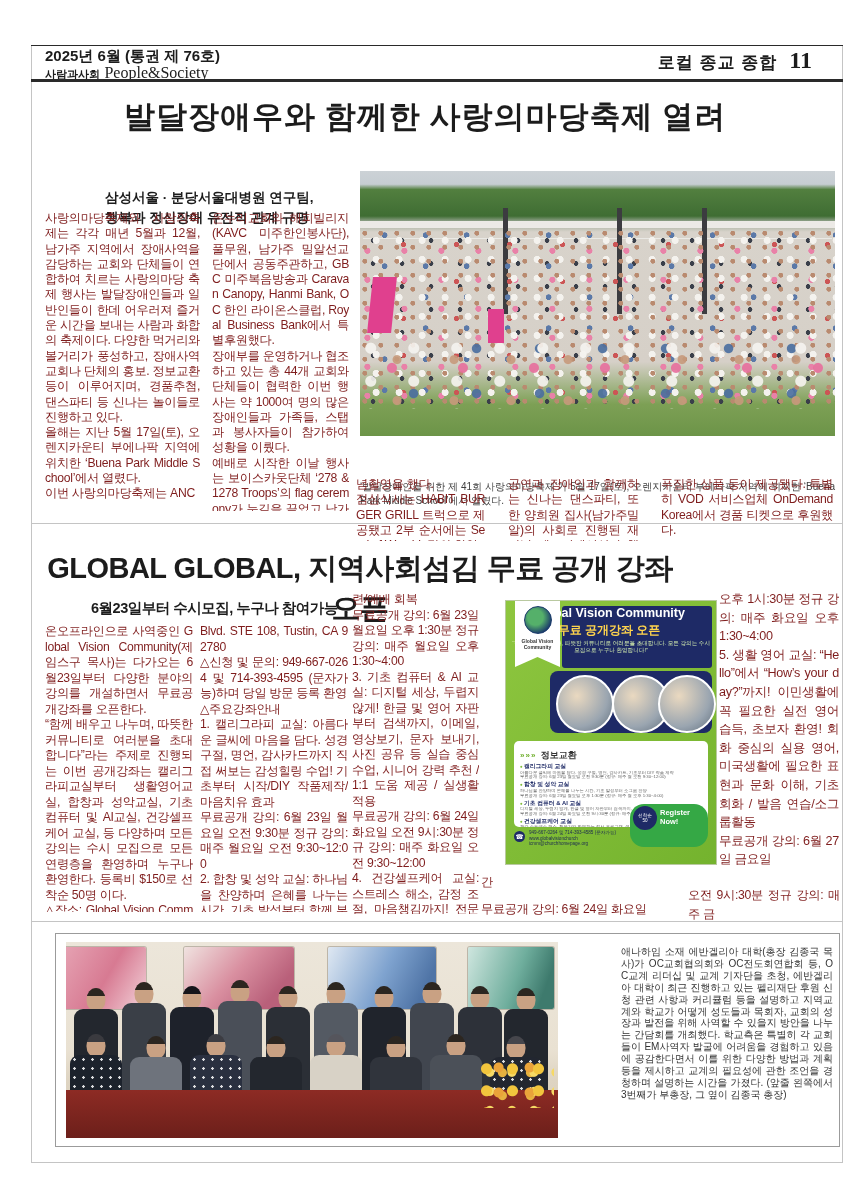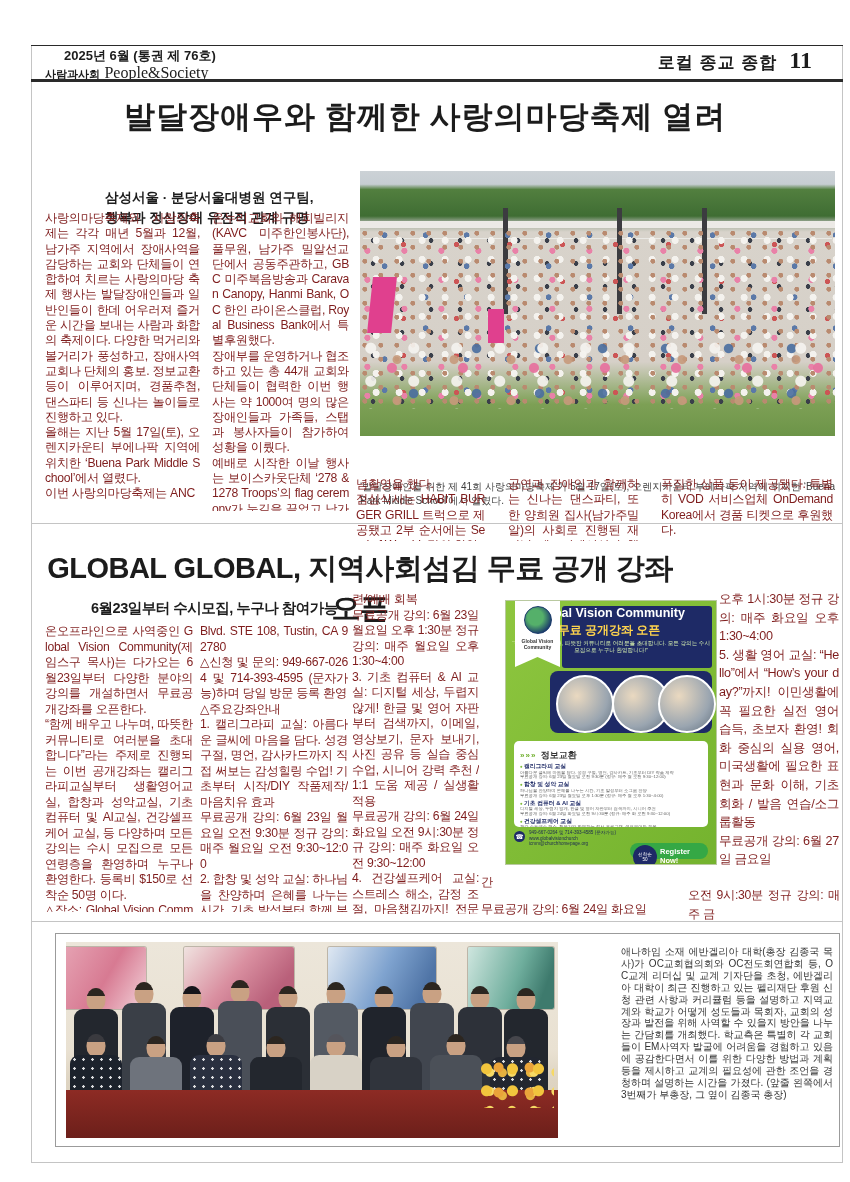--- a/index.html
+++ b/index.html
@@ -3,21 +3,21 @@
 <meta charset="utf-8">
 <style>
   html,body { margin:0; padding:0; background:#fff; }
   .page { position:relative; width:850px; height:1182px; background:#fff; overflow:hidden;
           font-family:"Liberation Sans","DejaVu Sans",sans-serif; color:#1c1c1c; }
   .abs { position:absolute; }
   .rule { position:absolute; background:#2a2a2a; }
   .rule-light { position:absolute; background:#c4c4c4; }
 
   
-  .hdr-issue { font-size:13px; font-weight:bold; line-height:16px;margin-left:19px; }
+  .hdr-issue { font-size:15px; font-weight:bold; line-height:16px; }
   .hdr-sec-kr { font-size:11px; font-weight:bold; }
   .hdr-sec-en { font-size:16px; font-family:"Liberation Serif",serif; }
   .hdr-right { display:flex; align-items:baseline; gap:12px; }
   .hdr-cat { font-size:17px; font-weight:bold; letter-spacing:1px; }
   .hdr-num { font-size:24px; font-weight:bold; font-family:"Liberation Serif",serif; }
 
   
   .h1 { font-family:"Liberation Serif","DejaVu Serif",serif; font-weight:bold; font-size:31px;
         text-align:center; letter-spacing:1px; }
   .sub1 { font-size:13.5px; font-weight:bold; line-height:19.5px; white-space:pre-line;margin-top:24px; }
@@ -76,21 +76,21 @@
   .fl-sect { font-size:9px; font-weight:bold; color:#333; line-height:10px; }
   .fl-item { margin-top:1px; }
   .fl-name { font-size:5.8px; font-weight:bold; color:#1e2a66; line-height:6.5px; }
   .fl-name::before { content:"● "; color:#7cbb33; font-size:4.5px; }
   .fl-desc, .fl-sched { display:block; font-size:4.3px; color:#666; line-height:4.9px;
                         white-space:nowrap; overflow:hidden; }
   .fl-foot { position:absolute; left:8px; right:8px; bottom:5px; height:30px; }
   .fl-phone { position:absolute; left:0; top:2px; width:11px; height:11px; border-radius:50%;
               background:#1e2a66; color:#fff; font-size:6.5px; text-align:center; line-height:11px; }
   .fl-contact { position:absolute; left:15px; top:1px; font-size:4.6px; line-height:5.6px; color:#203050; }
-  .fl-reg { position:absolute; right:0; bottom:0; width:78px; height:16px; background:#35a845;
+  .fl-reg { position:absolute; right:0; bottom:12px; width:78px; height:43px; background:#35a845;
             border-radius:14px; }
   .fl-badge { position:absolute; left:3px; top:2px; width:24px; height:24px; border-radius:50%;
               background:#1e2a66; color:#fff; font-size:4.6px; line-height:5.4px; text-align:center;
               display:flex; align-items:center; justify-content:center; white-space:pre-line; }
   .fl-regtxt { position:absolute; left:30px; top:5px; color:#fff; font-weight:bold; font-size:7.5px; line-height:8.5px; }
 
   
   .bx { left:55px; top:933px; width:783px; height:212px; border:1px solid #9b9b9b; }
   .photo2 { position:absolute; left:10px; top:8px; width:492px; height:196px; overflow:hidden;
             background:linear-gradient(#ece6da 0%,#e9e1d2 55%,#ded4c2 70%,#d8cdbb 100%); }

